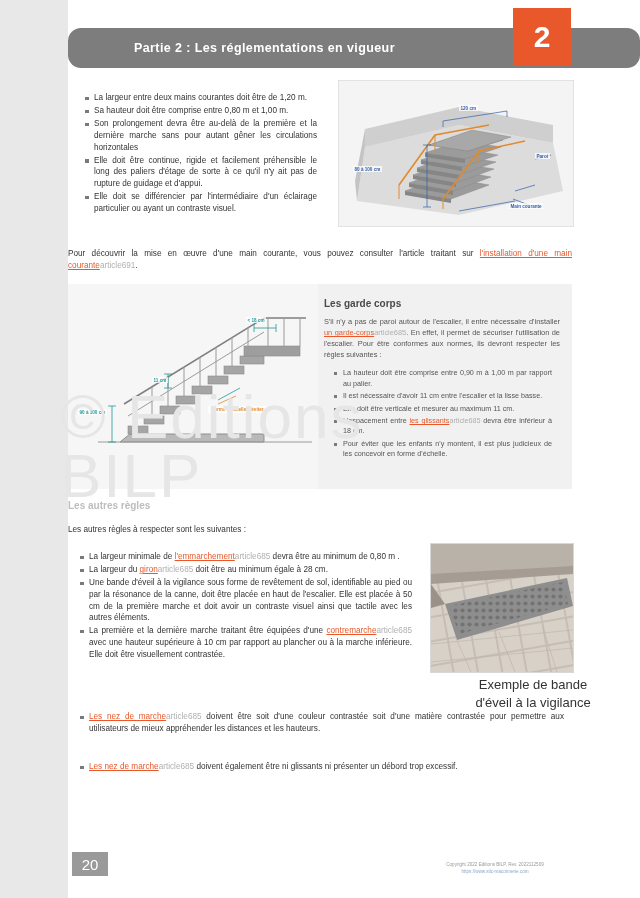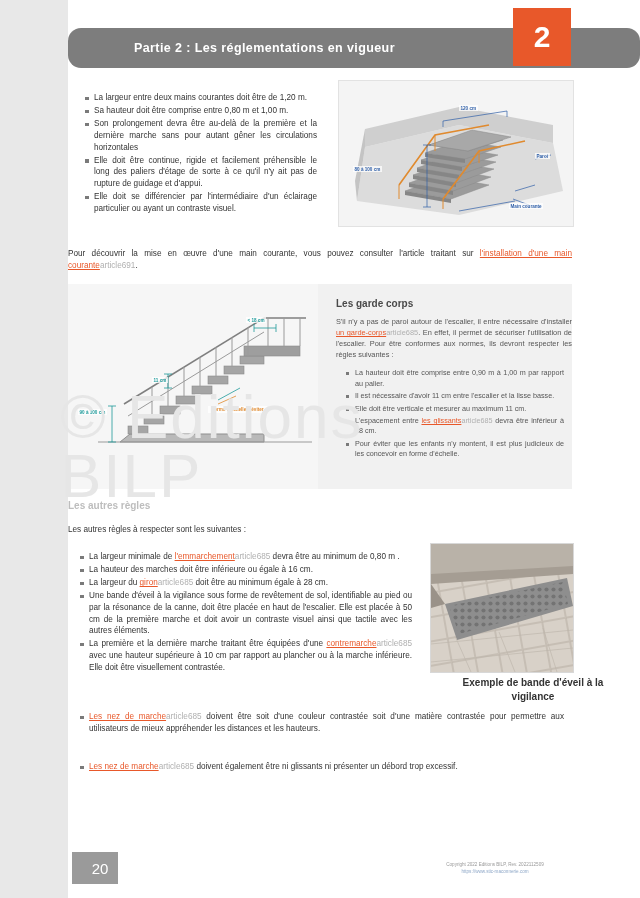--- a/index.html
+++ b/index.html
@@ -77,21 +77,21 @@
   
   .panel{
     position:absolute;left:68px;top:284px;width:504px;height:205px;
     background:#f1f1f1;
   }
   .panel-img{
     position:absolute;left:0;top:0;width:250px;height:205px;
     background:#f6f6f6;overflow:hidden;
   }
   .panel-right{
-    position:absolute;left:268px;top:14px;width:236px;
+    position:absolute;left:256px;top:14px;width:236px;
   }
   .panel-title{
     font-size:10px;color:#4a4a4a;font-weight:bold;margin-bottom:7px;
   }
   .panel-p{font-size:7.4px;color:#555;line-height:1.5;text-align:justify;margin-bottom:7px;}
   ul.bullets.small li{font-size:7.2px;line-height:1.4;margin-bottom:2.5px;color:#555;}
   ul.bullets.small li:before{top:4px;width:3px;height:3px;}
   
   .watermark{
     position:absolute;left:60px;top:388px;width:420px;
@@ -117,31 +117,30 @@
   .rules-last{
     position:absolute;left:70px;top:753px;width:502px;
   }
   
   .photo-box{
     position:absolute;left:430px;top:543px;width:142px;height:128px;
     background:#cfc9c1;overflow:hidden;border:1px solid #d8d8d8;
   }
   .photo-cap{
     position:absolute;left:430px;top:676px;width:142px;
-    text-align:center;font-size:10px;font-weight:bold;color:#333;
+    text-align:center;font-size:13px;font-weight:normal;color:#333;
     line-height:1.35;
     padding-left:32px;
   }
   
   .footer-num{
-    position:absolute;left:72px;top:852px;width:36px;height:32px;
+    position:absolute;left:72px;top:852px;width:36px;height:24px;
     background:#9a9a9a;color:#fff;
     display:flex;align-items:center;justify-content:center;
     font-size:15px;
-    padding-left:10px;
   }
   .footer-copy{
     position:absolute;left:400px;top:862px;width:190px;
     text-align:center;font-size:4.6px;color:#9a9a9a;line-height:1.5;
   }
   .footer-copy .url{color:#8fa8c8;}
   
   svg{display:block;}
 </style>
 </head>
@@ -318,21 +317,20 @@
   </div>
 
   <div class="sect-title">Les autres règles</div>
   <div class="sect-intro body-text">Les autres règles à respecter sont les suivantes :</div>
 
   <div class="rules-list">
     <ul class="bullets">
       <li>
         <span>La largeur minimale de </span><a class="lnk" href="#">l'emmarchement</a><span class="lnk-grey">article685</span><span> devra être au minimum de 0,80 m .</span>
       </li>
-      <li>La hauteur des marches doit être inférieure ou égale à 16 cm.</li>
       <li>
         <span>La largeur du </span><a class="lnk" href="#">giron</a><span class="lnk-grey">article685</span><span> doit être au minimum égale à 28 cm.</span>
       </li>
       <li>Une bande d'éveil à la vigilance sous forme de revêtement de sol, identifiable au pied ou par la résonance de la canne, doit être placée en haut de l'escalier. Elle est placée à 50 cm de la première marche et doit avoir un contraste visuel ainsi que tactile avec les autres éléments.</li>
       <li>
         <span>La première et la dernière marche traitant être équipées d'une </span><a class="lnk" href="#">contremarche</a><span class="lnk-grey">article685</span><span> avec une hauteur supérieure à 10 cm par rapport au plancher ou à la marche inférieure. Elle doit être visuellement contrastée.</span>
       </li>
     </ul>
   </div>
 

